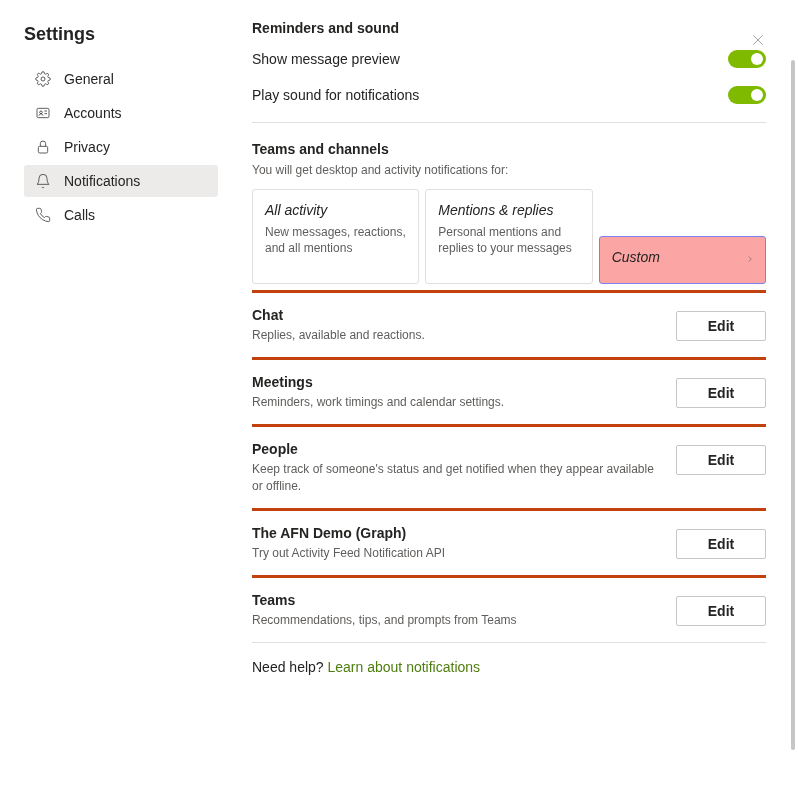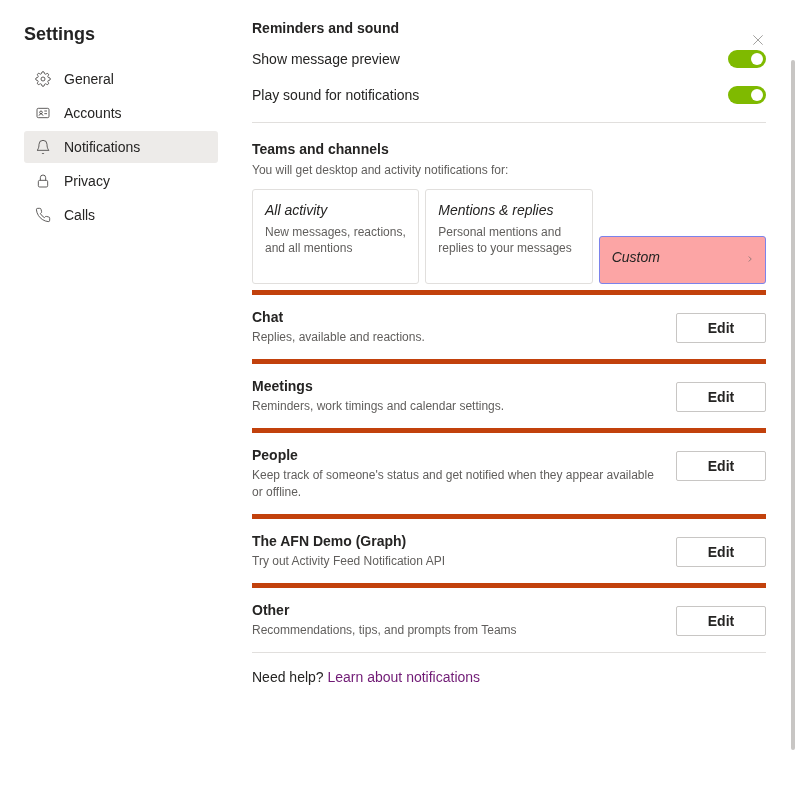--- a/index.html
+++ b/index.html
@@ -166,21 +166,21 @@
     top: 14px;
   }
   .card .chevron svg {
     width: 10px;
     height: 10px;
     stroke: #605e5c;
     fill: none;
     stroke-width: 1.5;
   }
   .setting-block {
-    border-top: 5px solid #c2410c;
+    border-top: 3px solid #c2410c;
     padding: 14px 0 14px 0;
     display: flex;
     align-items: flex-start;
     justify-content: space-between;
     gap: 20px;
   }
   .setting-block:first-of-type {
     margin-top: 18px;
   }
   .setting-text {
@@ -210,21 +210,21 @@
     text-align: center;
     flex-shrink: 0;
     margin-top: 4px;
   }
   .help-row {
     border-top: 1px solid #e1dfdd;
     padding: 16px 0;
     font-size: 14px;
   }
   .help-link {
-    color: #701a75;
+    color: #4d7c0f;
     cursor: pointer;
   }
   .scroll-indicator {
     position: absolute;
     right: 3px;
     top: 60px;
     width: 4px;
     height: 690px;
     background: #c8c6c4;
     border-radius: 2px;
@@ -254,38 +254,38 @@
               <rect x="3" y="5" width="18" height="14" rx="2"></rect>
               <circle cx="9" cy="11" r="2"></circle>
               <path d="M6 16c0-1.5 1.5-2.5 3-2.5s3 1 3 2.5"></path>
               <line x1="14" y1="9" x2="18" y2="9"></line>
               <line x1="14" y1="13" x2="18" y2="13"></line>
             </svg>
         </span>
         <span class="nav-label">Accounts</span>
       </div>
 
+      <div class="nav-item">
+        <span class="icon">
+          <svg viewBox="0 0 24 24">
+              <rect x="5" y="11" width="14" height="10" rx="2"></rect>
+              <path d="M8 11V7a4 4 0 0 1 8 0v4"></path>
+            </svg>
+        </span>
+        <span class="nav-label">Privacy</span>
+      </div>
+
       <div class="nav-item active">
         <span class="icon">
           <svg viewBox="0 0 24 24">
               <path d="M18 8a6 6 0 0 0-12 0c0 7-3 9-3 9h18s-3-2-3-9"></path>
               <path d="M13.73 21a2 2 0 0 1-3.46 0"></path>
             </svg>
         </span>
         <span class="nav-label">Notifications</span>
-      </div>
-
-      <div class="nav-item">
-        <span class="icon">
-          <svg viewBox="0 0 24 24">
-              <rect x="5" y="11" width="14" height="10" rx="2"></rect>
-              <path d="M8 11V7a4 4 0 0 1 8 0v4"></path>
-            </svg>
-        </span>
-        <span class="nav-label">Privacy</span>
       </div>
 
       <div class="nav-item">
         <span class="icon">
           <svg viewBox="0 0 24 24">
               <path d="M22 16.92v3a2 2 0 0 1-2.18 2 19.79 19.79 0 0 1-8.63-3.07 19.5 19.5 0 0 1-6-6A19.79 19.79 0 0 1 2.12 4.18 2 2 0 0 1 4.11 2h3a2 2 0 0 1 2 1.72c.13.96.36 1.9.7 2.81a2 2 0 0 1-.45 2.11L8.09 9.91a16 16 0 0 0 6 6l1.27-1.27a2 2 0 0 1 2.11-.45c.91.34 1.85.57 2.81.7A2 2 0 0 1 22 16.92z"></path>
             </svg>
         </span>
         <span class="nav-label">Calls</span>
       </div>
@@ -362,21 +362,21 @@
     <div class="setting-block">
       <div class="setting-text">
         <div class="setting-title">The AFN Demo (Graph)</div>
         <div class="setting-desc">Try out Activity Feed Notification API</div>
       </div>
       <button class="edit-btn">Edit</button>
     </div>
 
     <div class="setting-block">
       <div class="setting-text">
-        <div class="setting-title">Other</div>
+        <div class="setting-title">Teams</div>
         <div class="setting-desc">Recommendations, tips, and prompts from Teams</div>
       </div>
       <button class="edit-btn">Edit</button>
     </div>
 
     <div class="help-row">
       <span>Need help? </span><span class="help-link">Learn about notifications</span>
     </div>
 
   </main>

